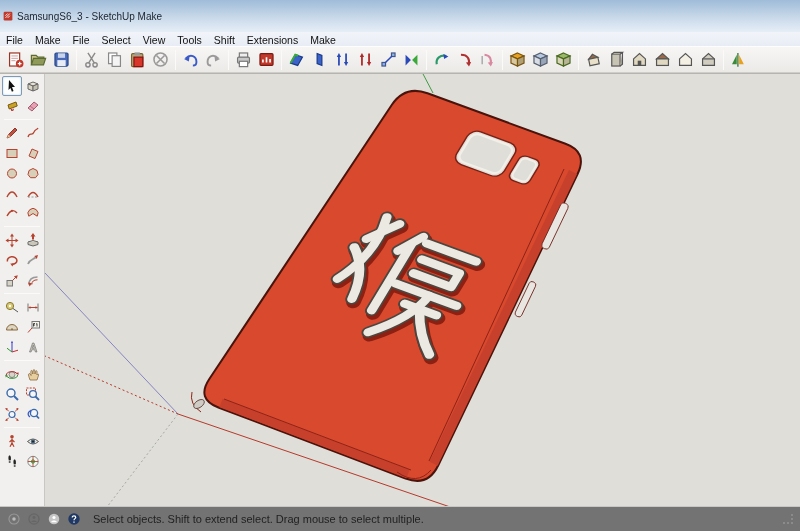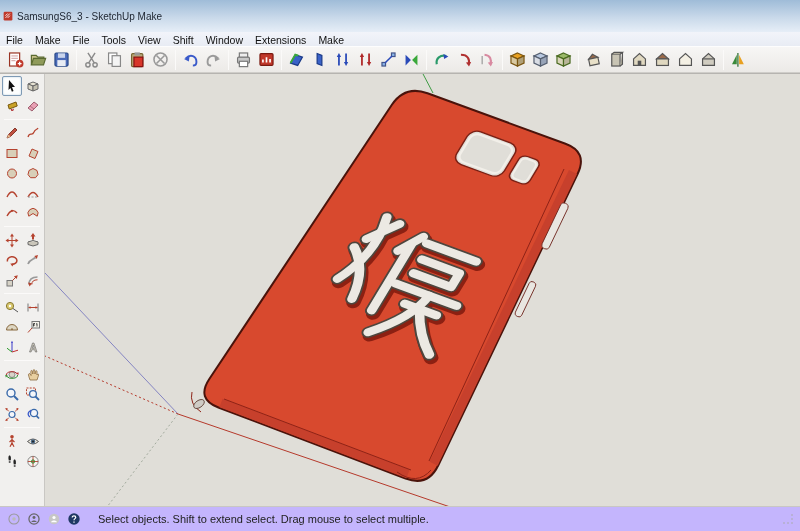--- a/index.html
+++ b/index.html
@@ -38,22 +38,22 @@
     border:1px solid transparent; background:transparent; padding:0; }
   .pal-cell.active { background:#fdfefe; border:1px solid #7e9ab5; border-radius:2px;
     box-shadow:inset 0 0 2px #b9cede; }
   .pal-sep { width:36px; height:1px; background:#cfcdc9; border-bottom:1px solid #fbfaf9;
     margin:3px 0; }
 
   .viewport { position:relative; flex:1 1 auto; background:#e0ded8; overflow:hidden; }
   .viewport svg.scene { position:absolute; left:0; top:0; }
 
   
-  .statusbar { height:25px; flex:0 0 25px; background:#c4b5fd; border-top:1px solid #c9c7c3;
-    display:flex; align-items:center; padding:0 6px; gap:5px; }
+  .statusbar { height:25px; flex:0 0 25px; background:#737373; border-top:1px solid #c9c7c3;
+    display:flex; align-items:center; padding:0 6px; }
   .sb-icons { display:flex; gap:5px; align-items:center; }
   .sb-btn { width:15px; height:15px; padding:0; border:none; background:transparent;
     display:flex; align-items:center; justify-content:center; }
   .sb-msg { margin-left:12px; color:#222; font-size:11px; }
   .grip { margin-left:auto; width:12px; height:12px; opacity:.6; }
 </style>
 </head>
 <body>
 
 <div class="window">
@@ -63,24 +63,24 @@
         <rect x="1" y="1" width="14" height="14" rx="2" fill="#c0392b"></rect>
         <path d="M4 11 L11 4 M4 7.5 L7.5 4 M7.5 11 L11 7.5" stroke="#fff" stroke-width="1.4" fill="none"></path>
       </svg>
     <span>SamsungS6_3 - SketchUp Make</span>
   </div>
 
   <div class="menubar" id="menubar">
       <span class="menu-item">File</span>
       <span class="menu-item">Make</span>
       <span class="menu-item">File</span>
+      <span class="menu-item">Select</span>
+      <span class="menu-item">View</span>
       <span class="menu-item">Tools</span>
-      <span class="menu-item">View</span>
       <span class="menu-item">Shift</span>
-      <span class="menu-item">Window</span>
       <span class="menu-item">Extensions</span>
       <span class="menu-item">Make</span>
     </div>
 
   <div class="toolbar" id="toolbar">
       <div class="tb-group">
         <button class="tb-btn">
           <svg width="19" height="19" viewBox="0 0 16 16">
             <rect x="3" y="2.5" width="8.5" height="11" fill="#fff" stroke="#993322"></rect>
             <path d="M4.5 5 H10 M4.5 7 H10 M4.5 9 H8" stroke="#cc9999" stroke-width="0.8"></path>

